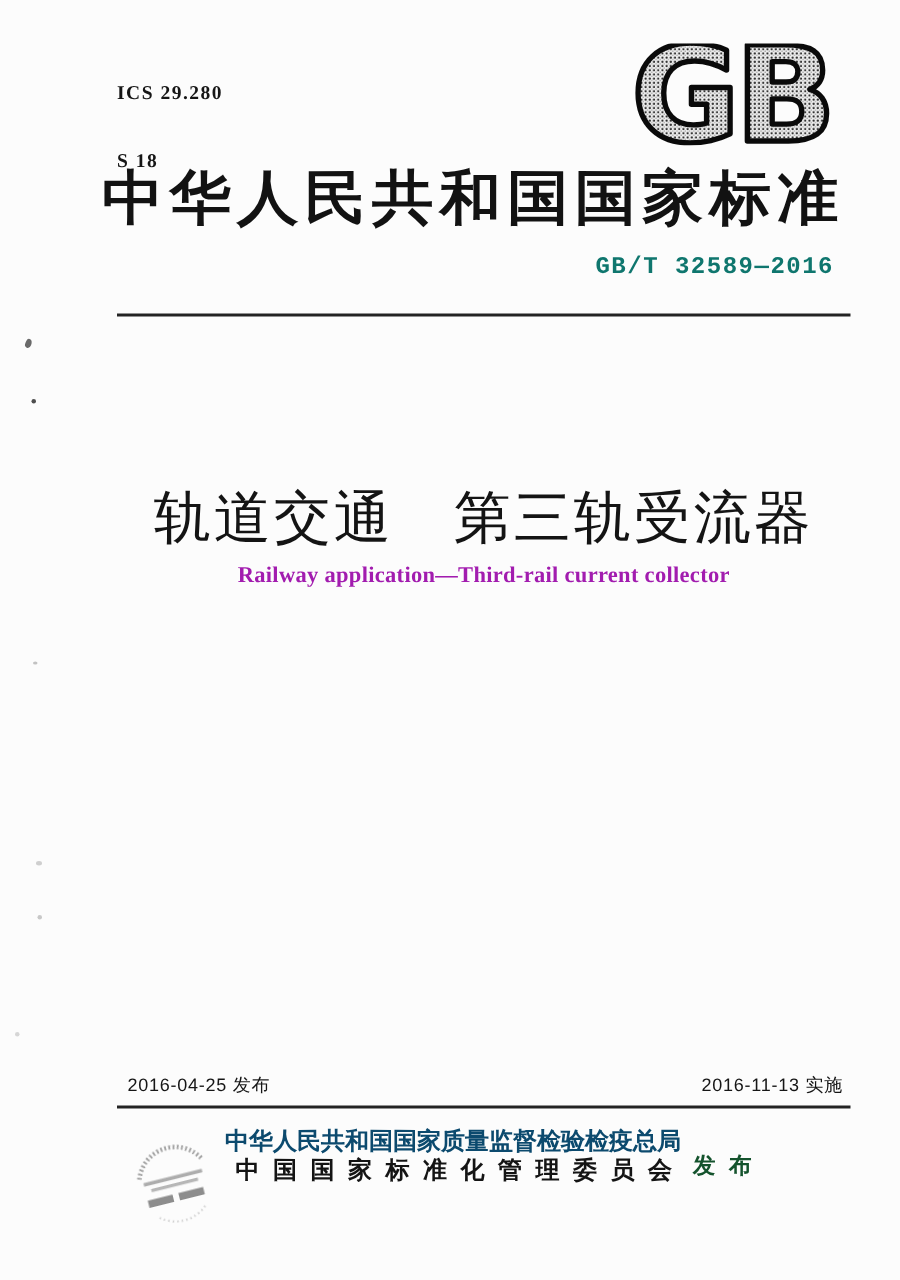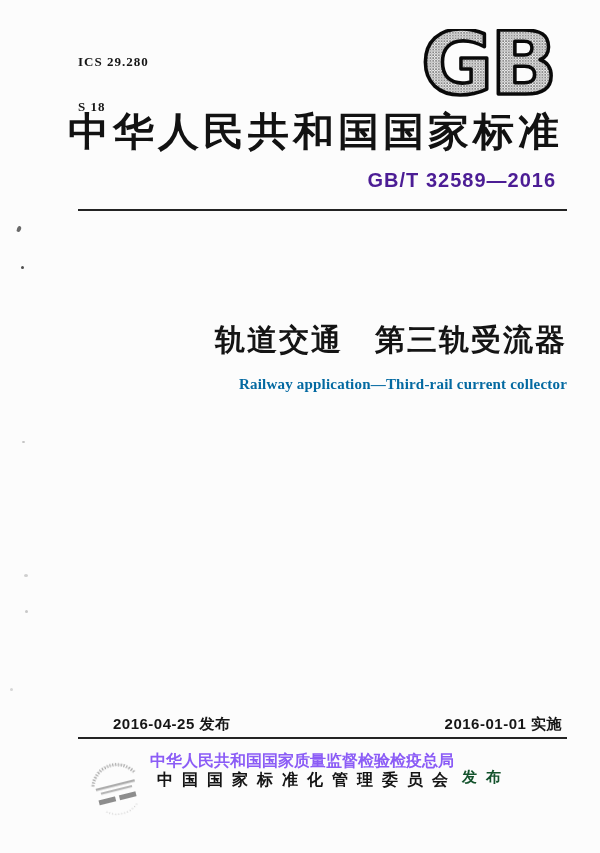--- a/index.html
+++ b/index.html
@@ -51,90 +51,89 @@
     white-space: nowrap;
     color: #121212;
     transform: scaleY(0.96);
     transform-origin: top left;
   }
 
   .std-number {
     position: absolute;
     right: 44px;
     top: 169px;
-    font-family: Liberation Sans, sans-serif;
-    font-weight: bold;
-    font-size: 20px;
+    font-family: Liberation Mono, monospace;
+    font-weight: bold;
+    font-size: 16px;
     letter-spacing: 1px;
-    color: #4c1d95;
+    color: #0f766e;
   }
 
   .rule {
     position: absolute;
     left: 78px;
     right: 33px;
     height: 2px;
     background: #242424;
   }
   .rule-top { top: 209px; }
   .rule-bottom { top: 737px; }
 
   
   .main-title {
     position: absolute;
     left: 78px;
     right: 33px;
     top: 320px;
-    text-align: right;
-    font-weight: bold;
-    font-size: 30px;
+    text-align: center;
+    font-weight: normal;
+    font-size: 38px;
     letter-spacing: 2px;
     color: #141414;
     white-space: nowrap;
   }
   .en-title {
     position: absolute;
     left: 78px;
     right: 33px;
     top: 376px;
-    text-align: right;
+    text-align: center;
     font-family: "Liberation Serif", serif;
     font-weight: bold;
     font-size: 15px;
     letter-spacing: 0.2px;
-    color: #0369a1;
+    color: #a21caf;
   }
 
   
   .date-row {
     position: absolute;
     left: 85px;
     right: 38px;
     top: 715px;
     display: flex;
     justify-content: space-between;
-    font-weight: bold;
-    font-size: 15px;
+    font-weight: normal;
+    font-size: 12px;
     letter-spacing: 0.5px;
     color: #161616;
-    margin-left: 28px;
   }
 
   
   .issuer-line1 {
     position: absolute;
     left: 148px;
     top: 751px;
     width: 308px;
     text-align: center;
     font-weight: bold;
     font-size: 16px;
     letter-spacing: 0;
     white-space: nowrap;
-    color: #8b5cf6;
+    color: #0c4a6e;
   }
   .issuer-line2 {
     position: absolute;
     left: 148px;
     top: 770px;
     width: 308px;
     text-align: center;
     font-weight: bold;
     font-size: 16px;
     letter-spacing: 9px;
@@ -201,21 +200,21 @@
 
   <div class="std-number">GB/T 32589—2016</div>
 
   <div class="rule rule-top"></div>
 
   <div class="main-title">轨道交通　第三轨受流器</div>
   <div class="en-title">Railway application—Third-rail current collector</div>
 
   <div class="date-row">
     <span>2016-04-25 发布</span>
-    <span>2016-01-01 实施</span>
+    <span>2016-11-13 实施</span>
   </div>
 
   <div class="rule rule-bottom"></div>
 
   <div class="stamp">
     <svg width="66" height="66" viewBox="0 0 66 66" xmlns="http://www.w3.org/2000/svg">
       <path d="M 11 30 A 24 24 0 0 1 55 27" fill="none" stroke="#8f8f8f" stroke-width="3" stroke-dasharray="1.2,1.6"></path>
       <rect x="13" y="33" width="40" height="2.4" fill="#a0a0a0"></rect>
       <rect x="17" y="38" width="32" height="2.2" fill="#ababab"></rect>
       <rect x="13" y="45" width="17" height="5" fill="#7a7a7a"></rect>

